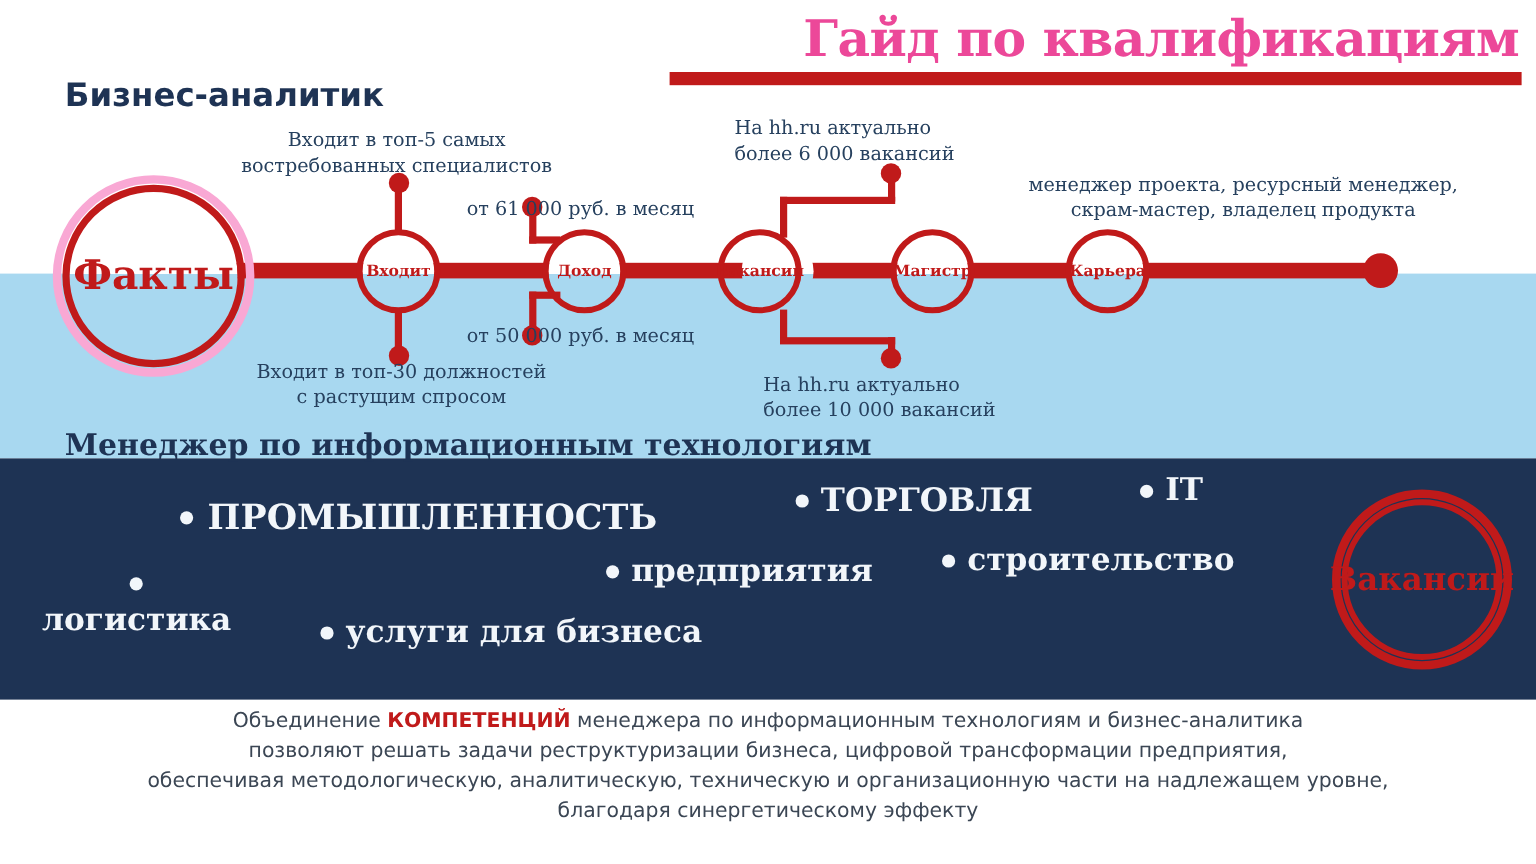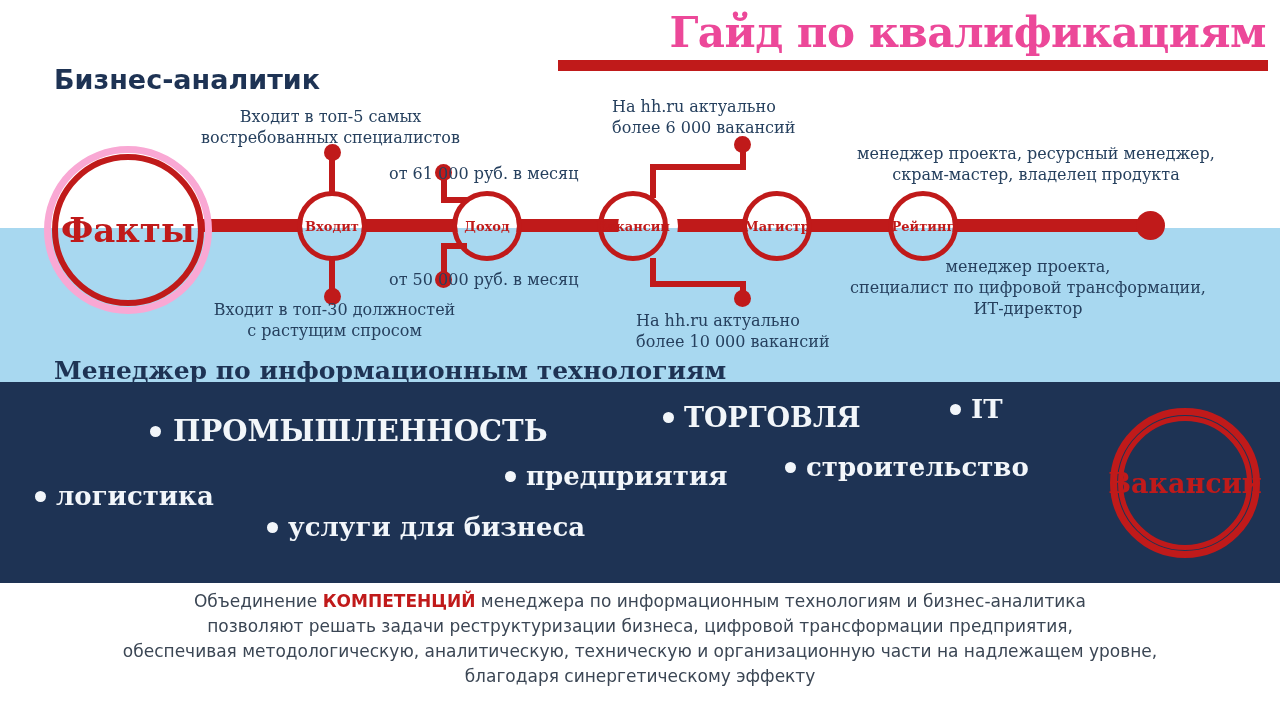--- a/index.html
+++ b/index.html
@@ -233,52 +233,49 @@
   <div class="node node-sm node-income">
     <span class="node-label">Доход</span>
   </div>
   <div class="node node-sm node-vac">
     <span class="node-label">Вакансии</span>
   </div>
   <div class="node node-sm node-mag">
     <span class="node-label">Магистр</span>
   </div>
   <div class="node node-sm node-career">
-    <span class="node-label">Рейтинг</span>
+    <span class="node-label">Карьера</span>
   </div>
 
   <div class="anno anno-c" style="left:178px;top:106px;width:305px;">Входит в топ-5 самых
 востребованных специалистов</div>
   <div class="anno anno-c" style="left:182px;top:299px;width:305px;">Входит в топ-30 должностей
 с растущим спросом</div>
   <div class="anno anno-l" style="left:389px;top:163px;width:240px;">от 61 000 руб. в месяц</div>
   <div class="anno anno-l" style="left:389px;top:269px;width:240px;">от 50 000 руб. в месяц</div>
   <div class="anno anno-l" style="left:612px;top:96px;width:250px;">На hh.ru актуально
 более 6 000 вакансий</div>
   <div class="anno anno-l" style="left:636px;top:310px;width:260px;">На hh.ru актуально
 более 10 000 вакансий</div>
   <div class="anno anno-c" style="left:826px;top:143px;width:420px;">менеджер проекта, ресурсный менеджер,
 скрам-мастер, владелец продукта</div>
-  <div class="anno anno-c" style="left:818px;top:256px;width:420px;">менеджер проекта,
-специалист по цифровой трансформации,
-ИТ-директор</div>
 
   <div class="ind" style="left:150px;top:414px;font-size:29px;gap:12px;">
     <span class="dot"></span>
     <span>ПРОМЫШЛЕННОСТЬ</span>
   </div>
   <div class="ind" style="left:663px;top:402px;font-size:27px;">
     <span class="dot"></span>
     <span>ТОРГОВЛЯ</span>
   </div>
   <div class="ind" style="left:950px;top:394px;font-size:26px;">
     <span class="dot"></span>
     <span>IT</span>
   </div>
-  <div class="ind" style="left:35px;top:481px;font-size:26px;">
+  <div class="ind" style="left:35px;top:481px;font-size:26px;flex-direction:column;">
     <span class="dot"></span>
     <span>логистика</span>
   </div>
   <div class="ind" style="left:505px;top:461px;font-size:26px;">
     <span class="dot"></span>
     <span>предприятия</span>
   </div>
   <div class="ind" style="left:785px;top:452px;font-size:26px;">
     <span class="dot"></span>
     <span>строительство</span>

